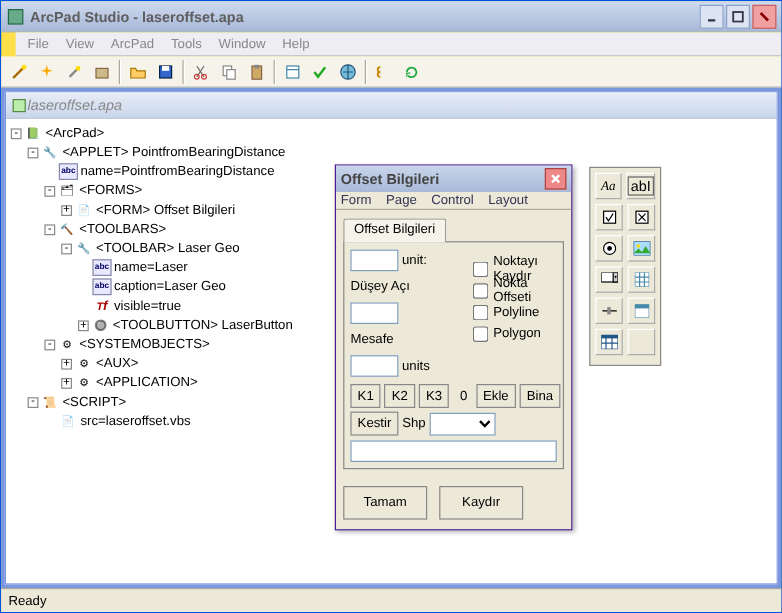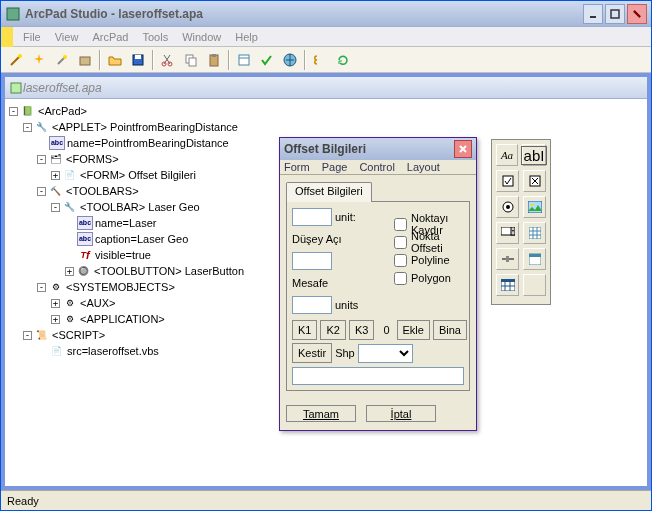--- a/index.html
+++ b/index.html
@@ -48,21 +48,21 @@
 .fld { display: flex; align-items: center; height: 20px; margin-bottom: 2px; }
 .fld label { width: 55px; }
 .fld input[type=text] { width: 40px; height: 18px; border: 1px solid #7f9db9; background: #fff; padding: 0 2px; }
 .fld .unit { margin-left: 3px; }
 .chk { display: flex; align-items: center; height: 18px; }
 .chk input { margin-right: 4px; }
 .row2 { display: flex; gap: 3px; margin-top: 3px; align-items: center; }
 .row2 button, .dbtns button { height: 20px; border: 1px solid #888; background: #ece9d8; padding: 0 5px; font-size: 11px; }
 .wide-input { width: 100%; height: 18px; border: 1px solid #7f9db9; background: #fff; margin-top: 4px; }
 .dbtns { display: flex; gap: 10px; padding: 8px 6px; }
-.dbtns button { width: 70px; height: 17px; text-decoration: underline; }
+.dbtns button { width: 70px; height: 28px; }
 select.shp { width: 55px; height: 19px; border: 1px solid #7f9db9; background: #fff; font-size: 11px; }
 
 .toolbox { position: absolute; left: 486px; top: 40px; width: 60px; background: #ece9d8; border: 1px solid #888; padding: 4px; }
 .toolbox .trow { display: flex; gap: 4px; margin-bottom: 4px; }
 .toolbox .tb { width: 24px; height: 22px; border: 1px outset #fff; background: #ece9d8; display: inline-flex; align-items: center; justify-content: center; font-size: 11px; }
 
 .status { height: 20px; background: #ece9d8; border-top: 1px solid #aca899; display: flex; align-items: center; padding: 0 6px; }
 
 svg { display: block; }
 </style>
@@ -370,31 +370,31 @@
               <div class="row2">
                 <button>Kestir</button>
                 <span>Shp</span>
                 <select class="shp"></select>
               </div>
               <input type="text" class="wide-input" style="">
             </div>
           </div>
           <div class="dbtns">
             <button>Tamam</button>
-            <button>İptal</button>
+            <button>Kaydır</button>
           </div>
         </div>
 
         <div class="toolbox">
           <div class="trow">
             <div class="tb">
                 <i style="font-family:serif">Aa</i>
               </div>
             <div class="tb">
-                <span style="border:1px solid #666;padding:0 2px;font-size:15px">abI</span>
+                <span style="border:1px solid #666;padding:0 2px;font-size:12px">abI</span>
               </div>
           </div>
           <div class="trow">
             <div class="tb">
                 <svg width="12" height="12">
                   <rect x="1" y="1" width="10" height="10" fill="#fff" stroke="#000"></rect>
                   <path d="M3 6l2 3 4-6" stroke="#000" fill="none"></path>
                 </svg>
               </div>
             <div class="tb">

